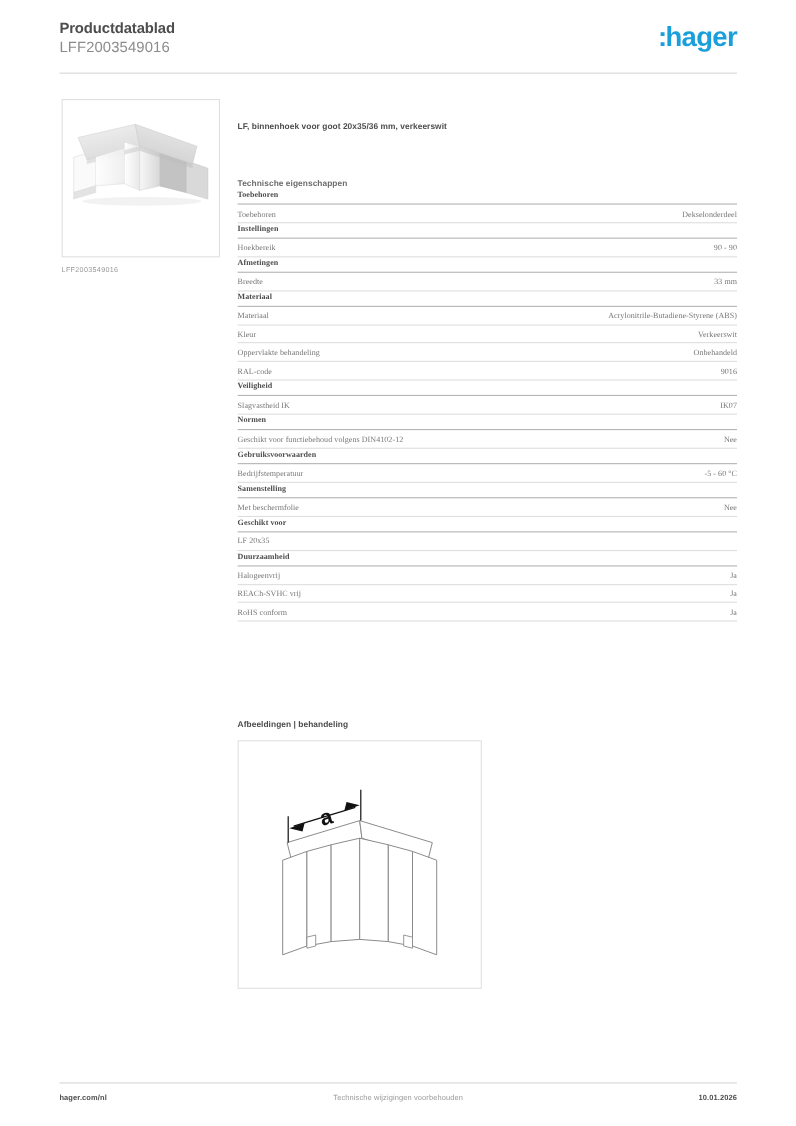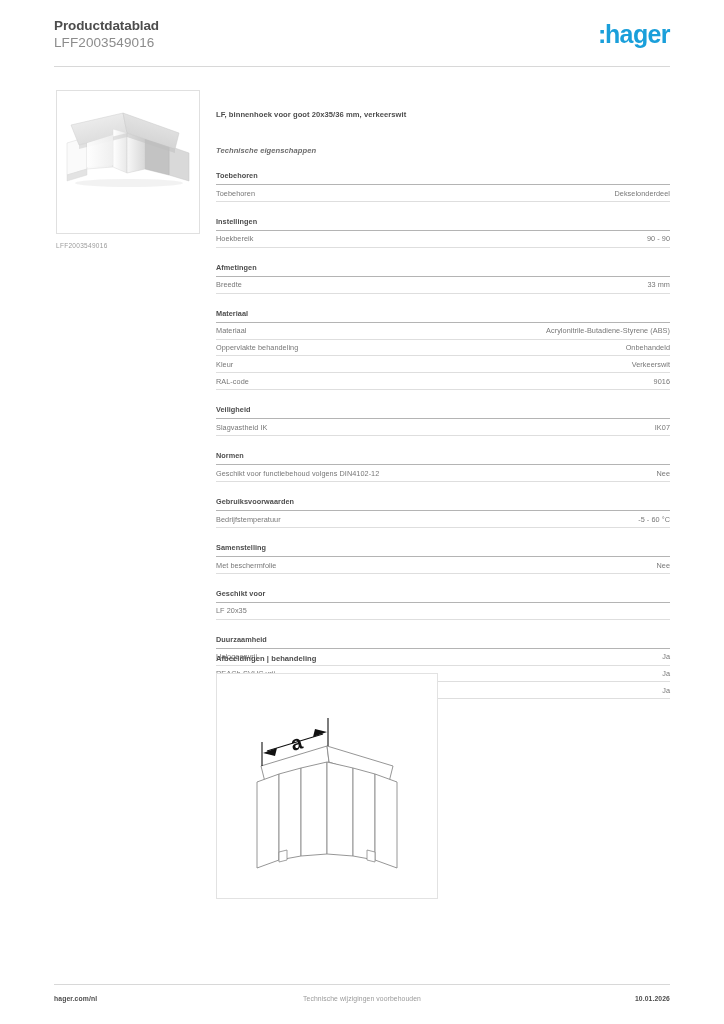--- a/index.html
+++ b/index.html
@@ -110,27 +110,26 @@
     letter-spacing: 0.05px;
     margin: 15px 0 0 0;
     padding-top: 4px;
     line-height: 11px;
   }
   .tech-heading {
     font-size: 7.6px;
     font-weight: bold;
     color: #6d6d6d;
     letter-spacing: 0.05px;
-    margin-top: 25px;
+    margin-top: 41px;
     line-height: 11px;
-    font-style: italic;
   }
 
   .group {
-    margin-top: 15px;
+    font-family: Liberation Serif, serif;
   }
   .group-title {
     font-size: 7.3px;
     font-weight: bold;
     color: #4d4d4d;
     letter-spacing: 0.05px;
     padding-bottom: 3px;
     border-bottom: 1px solid #b4b4b4;
     line-height: 10px;
   }
@@ -313,26 +312,26 @@
             <span class="value">33 mm</span>
           </div>
         </div>
         <div class="group">
           <div class="group-title">Materiaal</div>
           <div class="row">
             <span class="label">Materiaal</span>
             <span class="value">Acrylonitrile-Butadiene-Styrene (ABS)</span>
           </div>
           <div class="row">
+            <span class="label">Kleur</span>
+            <span class="value">Verkeerswit</span>
+          </div>
+          <div class="row">
             <span class="label">Oppervlakte behandeling</span>
             <span class="value">Onbehandeld</span>
-          </div>
-          <div class="row">
-            <span class="label">Kleur</span>
-            <span class="value">Verkeerswit</span>
           </div>
           <div class="row">
             <span class="label">RAL-code</span>
             <span class="value">9016</span>
           </div>
         </div>
         <div class="group">
           <div class="group-title">Veiligheid</div>
           <div class="row">
             <span class="label">Slagvastheid IK</span>

